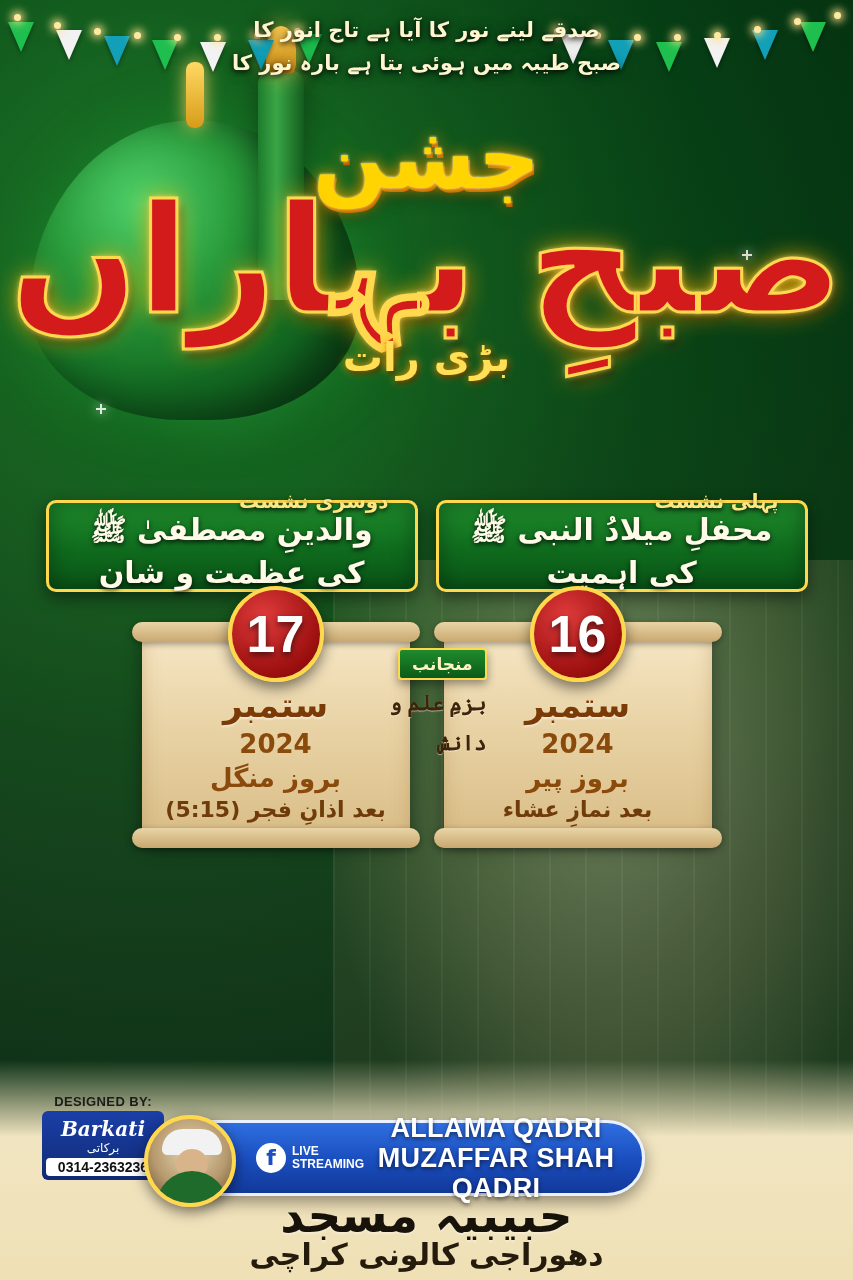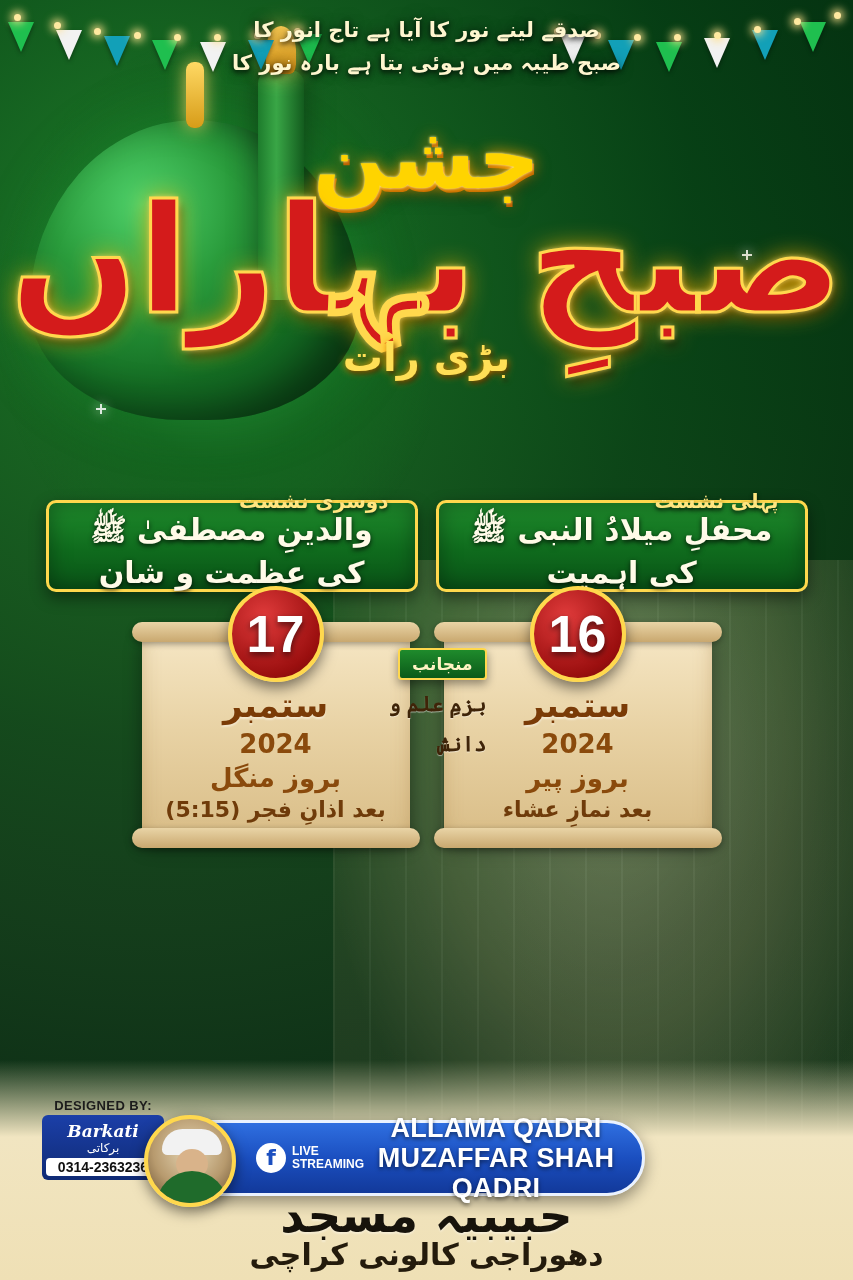--- a/index.html
+++ b/index.html
@@ -194,21 +194,21 @@
   }
   .mid-tag .ribbon {
     display:inline-block; padding: 4px 12px; border-radius: 4px;
     background: linear-gradient(180deg,#1f8b2c,#0b5a19);
     border: 2px solid #ffd84d; color:#fff4c4;
     font-family:"DejaVu Sans", sans-serif; font-size: 17px; font-weight:700;
     box-shadow: 0 4px 10px rgba(0,0,0,.4);
   }
   .mid-tag .mid-text {
     margin-top: 8px; color:#3f2408; direction: rtl;
-    font-family:Liberation Sans, sans-serif; font-size: 21px; font-weight:700; line-height:1.5;
+    font-family:Liberation Serif, serif; font-size: 21px; font-weight:700; line-height:1.5;
     text-shadow: 0 1px 1px rgba(255,255,255,.5);
   }
   
   .speaker {
     position:absolute; top: 872px; left: 50%; transform: translateX(-50%);
     width: 620px; height: 200px;
     background: linear-gradient(180deg,#1c9430 0%, #117a22 45%, #0a5c18 100%);
     border: 4px solid #ffd84d;
     border-radius: 14px;
     box-shadow: 0 10px 22px rgba(0,0,0,.45), inset 0 0 26px rgba(0,0,0,.3);
@@ -235,21 +235,21 @@
   }
   .designer .d-label {
     font-family:"Liberation Sans", sans-serif; font-size: 13px; font-weight:700;
     color:#1c1c1c; letter-spacing:.4px;
   }
   .designer .d-box {
     margin-top: 2px; background: linear-gradient(180deg,#1b3fa8,#0f2a74);
     border-radius: 6px; padding: 6px 4px 4px; color:#fff;
   }
   .designer .d-brand {
-    font-family:"DejaVu Serif", serif; font-style: italic; font-size: 17px; font-weight:700;
+    font-family:"DejaVu Serif", serif; font-style: italic; font-size: 20px; font-weight:700;
   }
   .designer .d-ur { font-family:"DejaVu Sans", sans-serif; font-size: 12px; }
   .designer .d-phone {
     margin-top: 3px; background:#fff; color:#111; border-radius: 4px;
     font-family:"Liberation Sans", sans-serif; font-size: 14px; font-weight:700; padding: 1px 0;
   }
   
   .livebar {
     position:absolute; left: 175px; bottom: 84px; width: 470px; height: 76px;
     background: linear-gradient(180deg,#2f6fe0 0%, #1b4fc0 50%, #12399a 100%);

